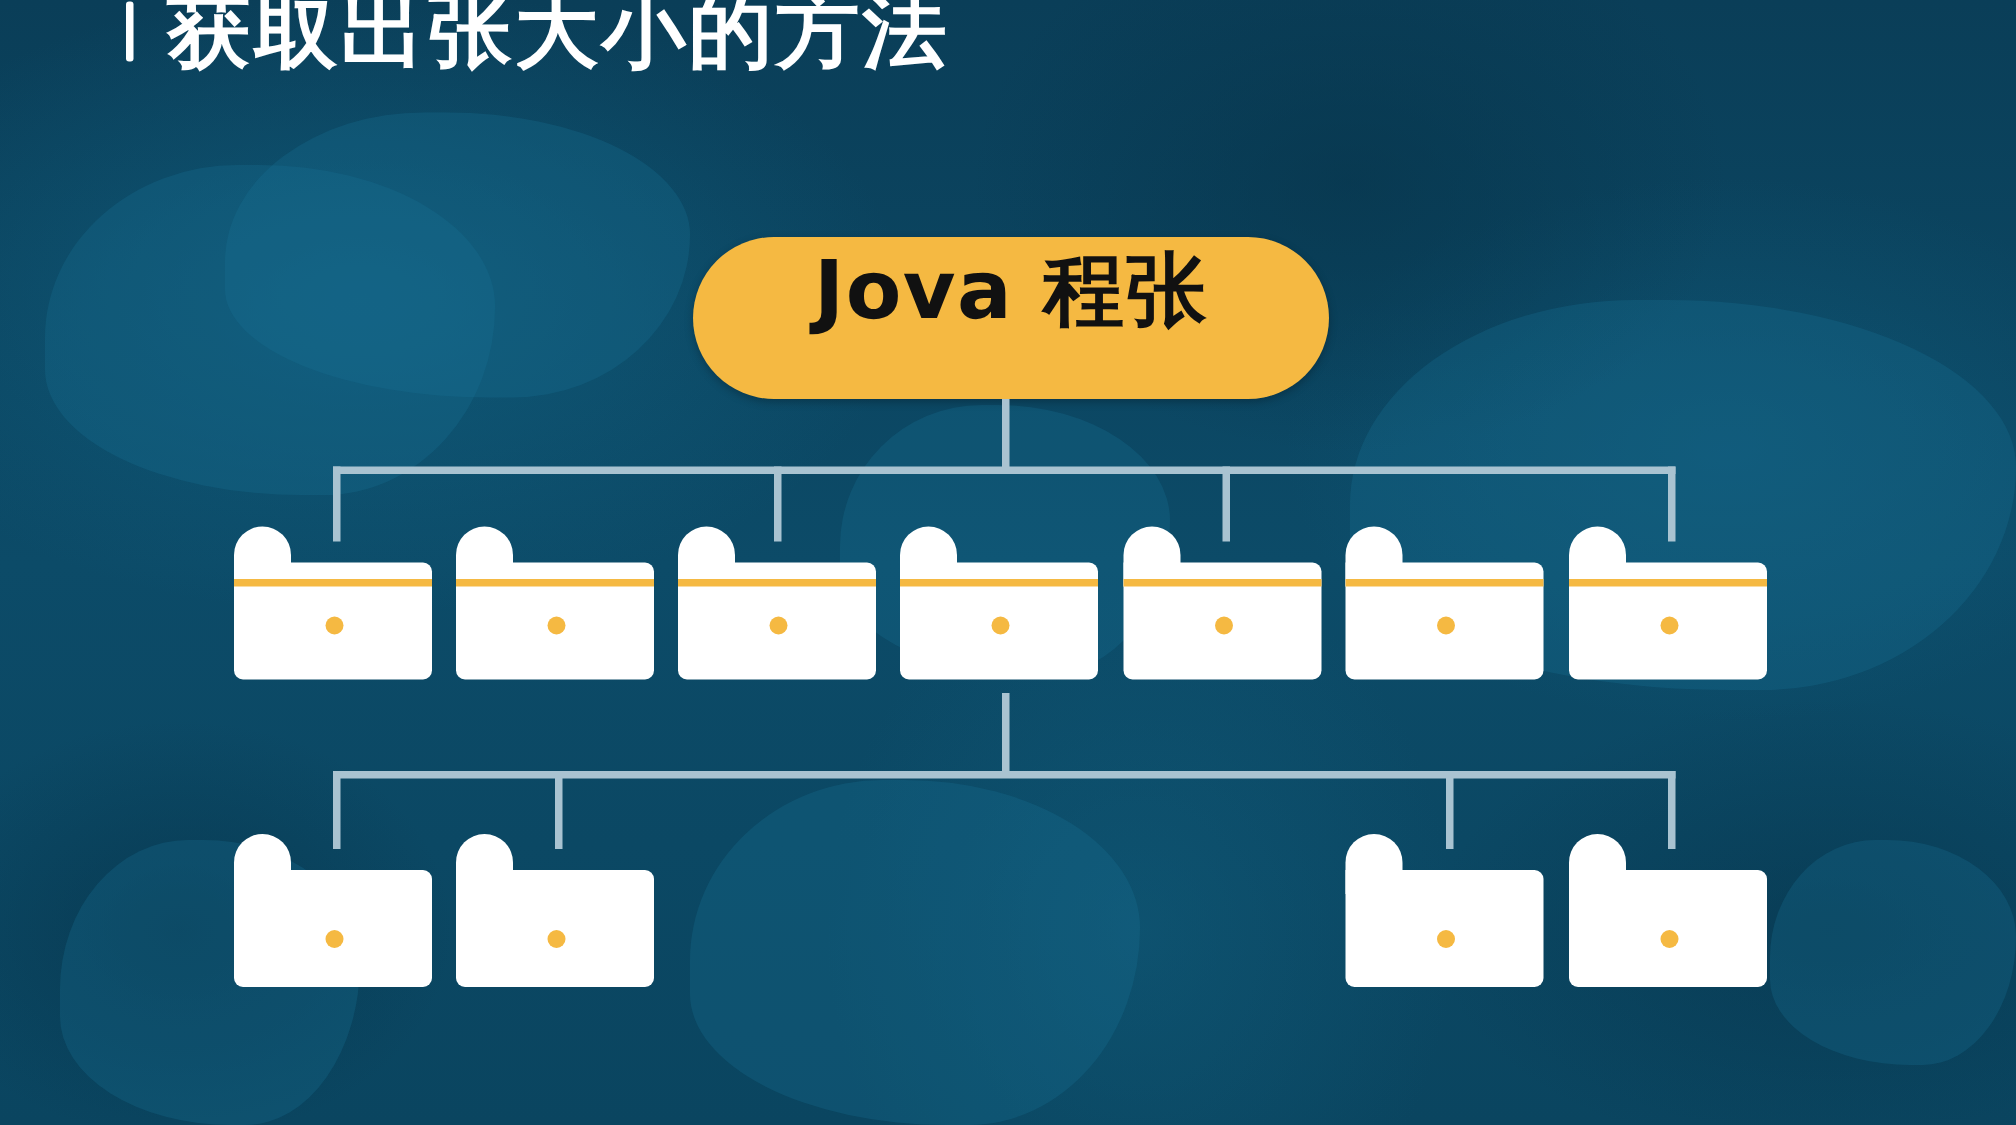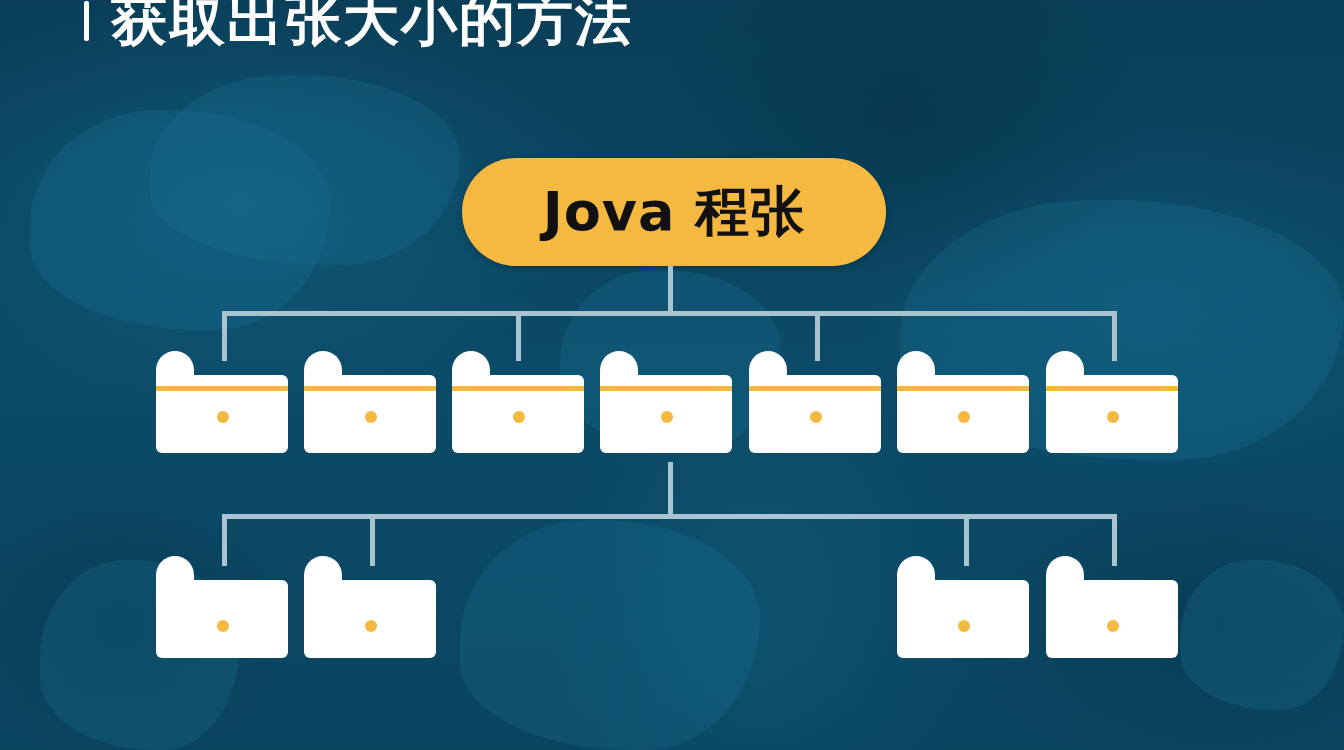--- a/index.html
+++ b/index.html
@@ -28,21 +28,21 @@
   }
   .title-bar { width: 5px; height: 40px; background: #ffffff; border-radius: 2px; }
   .title-text {
     color: #ffffff; font-size: 56px; font-weight: bold; letter-spacing: 2px;
     font-family: "DejaVu Sans", sans-serif;
   }
 
   .root-pill {
     position: absolute; left: 462px; top: 158px; width: 424px; height: 108px;
     background: #f5b942; border-radius: 54px;
-    display: flex; align-items: center; justify-content: center;
+    display: flex; align-items: flex-start; justify-content: center;
     box-shadow: 0 2px 6px rgba(0,0,0,0.25);
   }
   .root-label {
     color: #111111; font-size: 54px; font-weight: bold; letter-spacing: 1px;
     font-family: "DejaVu Sans", sans-serif;
   }
 
   .line { position: absolute; background: #a9c3d1; }
 
   .folder { position: absolute; width: 132px; height: 102px; }

